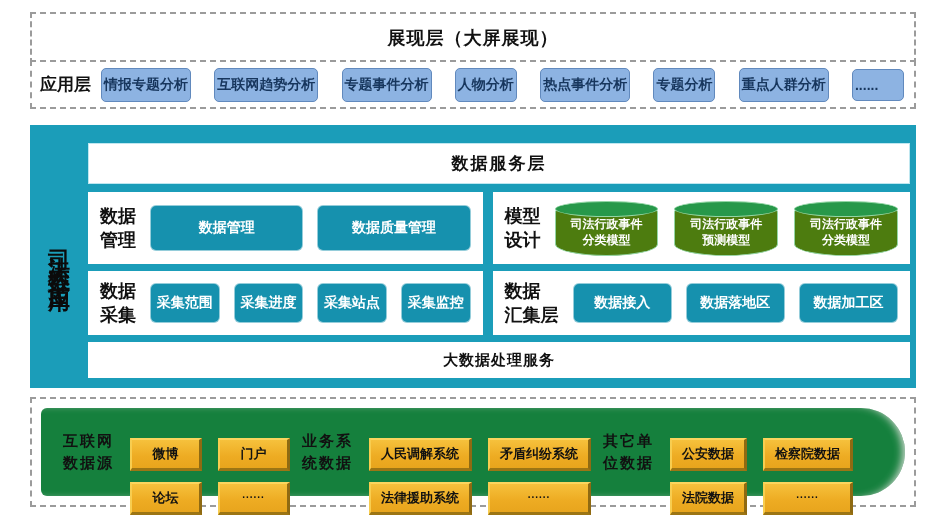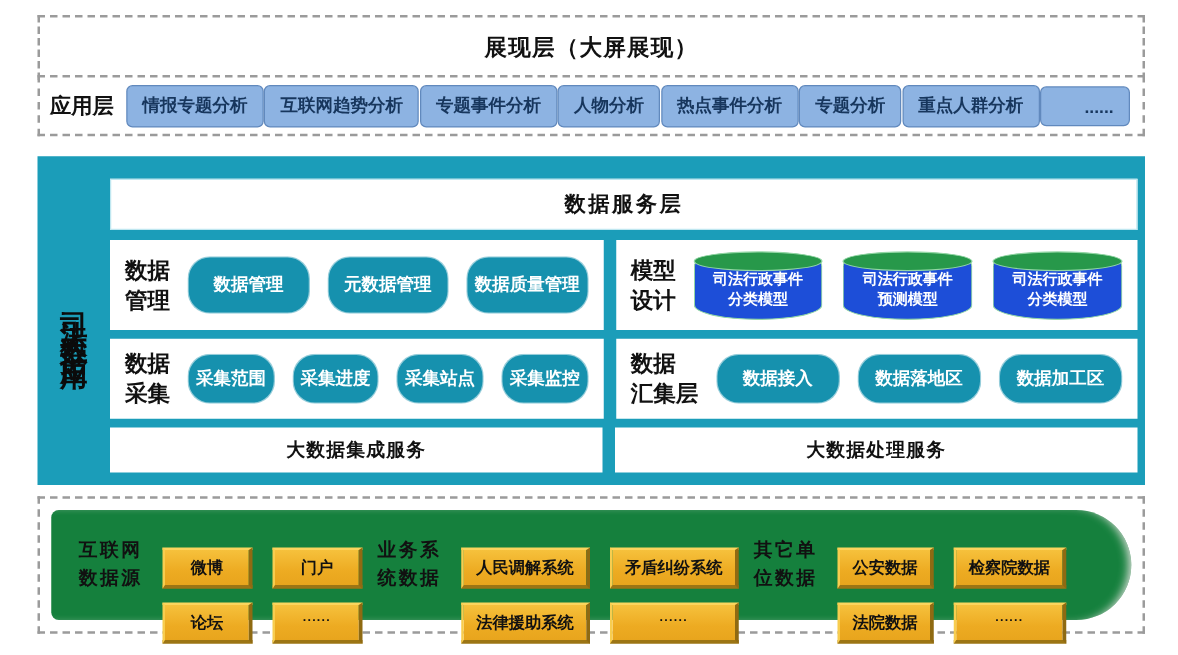--- a/index.html
+++ b/index.html
@@ -12,22 +12,22 @@
 
   
   #presentation{top:12px;height:52px;display:flex;align-items:center;justify-content:center;}
   .pres-title{font-size:18px;font-weight:bold;color:#111;letter-spacing:1px;}
 
   
   #application{top:60px;height:49px;display:flex;align-items:center;padding:0 10px 0 8px;}
   .app-label{font-size:17px;font-weight:bold;color:#111;margin-right:10px;white-space:nowrap;}
   .app-btns{flex:1;display:flex;justify-content:space-between;align-items:center;}
   .app-btn{background:#8db3e2;border:1px solid #6189bd;border-radius:5px;
-    color:#17365d;font-weight:bold;font-size:14px;padding:7px 12px;white-space:nowrap;
-    text-align:right;}
+    color:#17365d;font-weight:bold;font-size:14px;padding:7px 2px;white-space:nowrap;
+    text-align:left;}
   .app-btn.dots{min-width:46px;}
 
   
   #main{position:absolute;left:30px;top:125px;width:886px;height:263px;
     background:#1b9db9;box-sizing:border-box;display:flex;}
   #vtitle{width:58px;display:flex;align-items:center;justify-content:center;}
   .vtext{writing-mode:vertical-lr;text-orientation:upright;font-size:22px;font-weight:bold;
     color:#0b0b0b;letter-spacing:7px;line-height:1;}
   #main-content{flex:1;display:flex;flex-direction:column;padding:18px 6px 10px 0;box-sizing:border-box;}
 
@@ -36,34 +36,34 @@
     margin-bottom:8px;letter-spacing:2px;}
 
   .mrow{display:flex;gap:10px;margin-bottom:7px;}
   .mrow:last-child{margin-bottom:0;}
   .sect{background:#fff;box-sizing:border-box;display:flex;align-items:center;padding:8px 12px;}
   .sect-l{flex:48.5;}
   .sect-r{flex:51.5;}
   .sect-label{font-size:18px;font-weight:bold;color:#111;white-space:pre-line;line-height:1.35;
     margin-right:14px;flex:none;}
   .sect-btns{flex:1;display:flex;gap:14px;align-items:center;}
-  .teal-btn{flex:1;background:#1691ae;border:1px solid rgba(255,255,255,.55);border-radius:18px;
+  .teal-btn{flex:1;background:#1691ae;border:1px solid rgba(255,255,255,.55);border-radius:6px;
     color:#fff;font-weight:bold;font-size:14px;text-align:center;padding:13px 4px;white-space:nowrap;}
 
   .row2{height:73px;}
   .row3{height:64px;}
   .row3 .teal-btn{padding:10px 4px;}
   .row4{height:36px;}
   .bar{background:#fff;display:flex;align-items:center;justify-content:center;
     font-size:15px;font-weight:bold;color:#111;letter-spacing:1px;}
 
   
   .cyl-row{flex:1;display:flex;gap:16px;align-items:center;}
-  .cyl{position:relative;flex:1;height:46px;background:#1d4ed8;border:1px solid #93d6a5;
-    border-top:none;border-radius:4px 4px 50% 50%/4px 4px 12px 12px;margin-top:8px;font-family:Liberation Mono, monospace;}
+  .cyl{position:relative;flex:1;height:46px;background:#4d7c0f;border:1px solid #93d6a5;
+    border-top:none;border-radius:4px 4px 50% 50%/4px 4px 12px 12px;margin-top:8px;}
   .cyl::before{content:"";position:absolute;left:-1px;right:-1px;top:-8px;height:16px;
     background:#27984a;border:1px solid #93d6a5;border-radius:50%;box-sizing:border-box;}
   .cyl-text{position:relative;z-index:2;color:#fff;font-weight:bold;font-size:12px;
     line-height:1.35;text-align:center;white-space:pre-line;padding-top:7px;}
 
   
   #sources{top:397px;height:110px;padding:9px;display:flex;}
   .src-panel{flex:1;background:#15803d;border-radius:6px 44px 44px 6px;
     display:flex;align-items:center;justify-content:space-between;padding:0 52px 0 22px;
     box-shadow:inset -6px 0 8px -4px #e0e0dc;}
@@ -108,21 +108,20 @@
     <div id="main-content">
 
       <div class="service-bar">数据服务层</div>
 
       <div class="mrow row2">
         <div class="sect sect-l">
           <div class="sect-label">数据
 管理</div>
           <div class="sect-btns">
             <div class="teal-btn">数据管理</div>
-            <div class="teal-btn">元数据管理</div>
             <div class="teal-btn">数据质量管理</div>
           </div>
         </div>
         <div class="sect sect-r">
           <div class="sect-label">模型
 设计</div>
           <div class="cyl-row">
             <div class="cyl">
               <div class="cyl-text">司法行政事件
 分类模型</div>
@@ -155,21 +154,20 @@
 汇集层</div>
           <div class="sect-btns">
             <div class="teal-btn">数据接入</div>
             <div class="teal-btn">数据落地区</div>
             <div class="teal-btn">数据加工区</div>
           </div>
         </div>
       </div>
 
       <div class="mrow row4">
-        <div class="bar sect-l">大数据集成服务</div>
         <div class="bar sect-r">大数据处理服务</div>
       </div>
 
     </div>
   </div>
 
   <div id="sources" class="dashed-box">
     <div class="src-panel">
 
       <div class="src-group">

